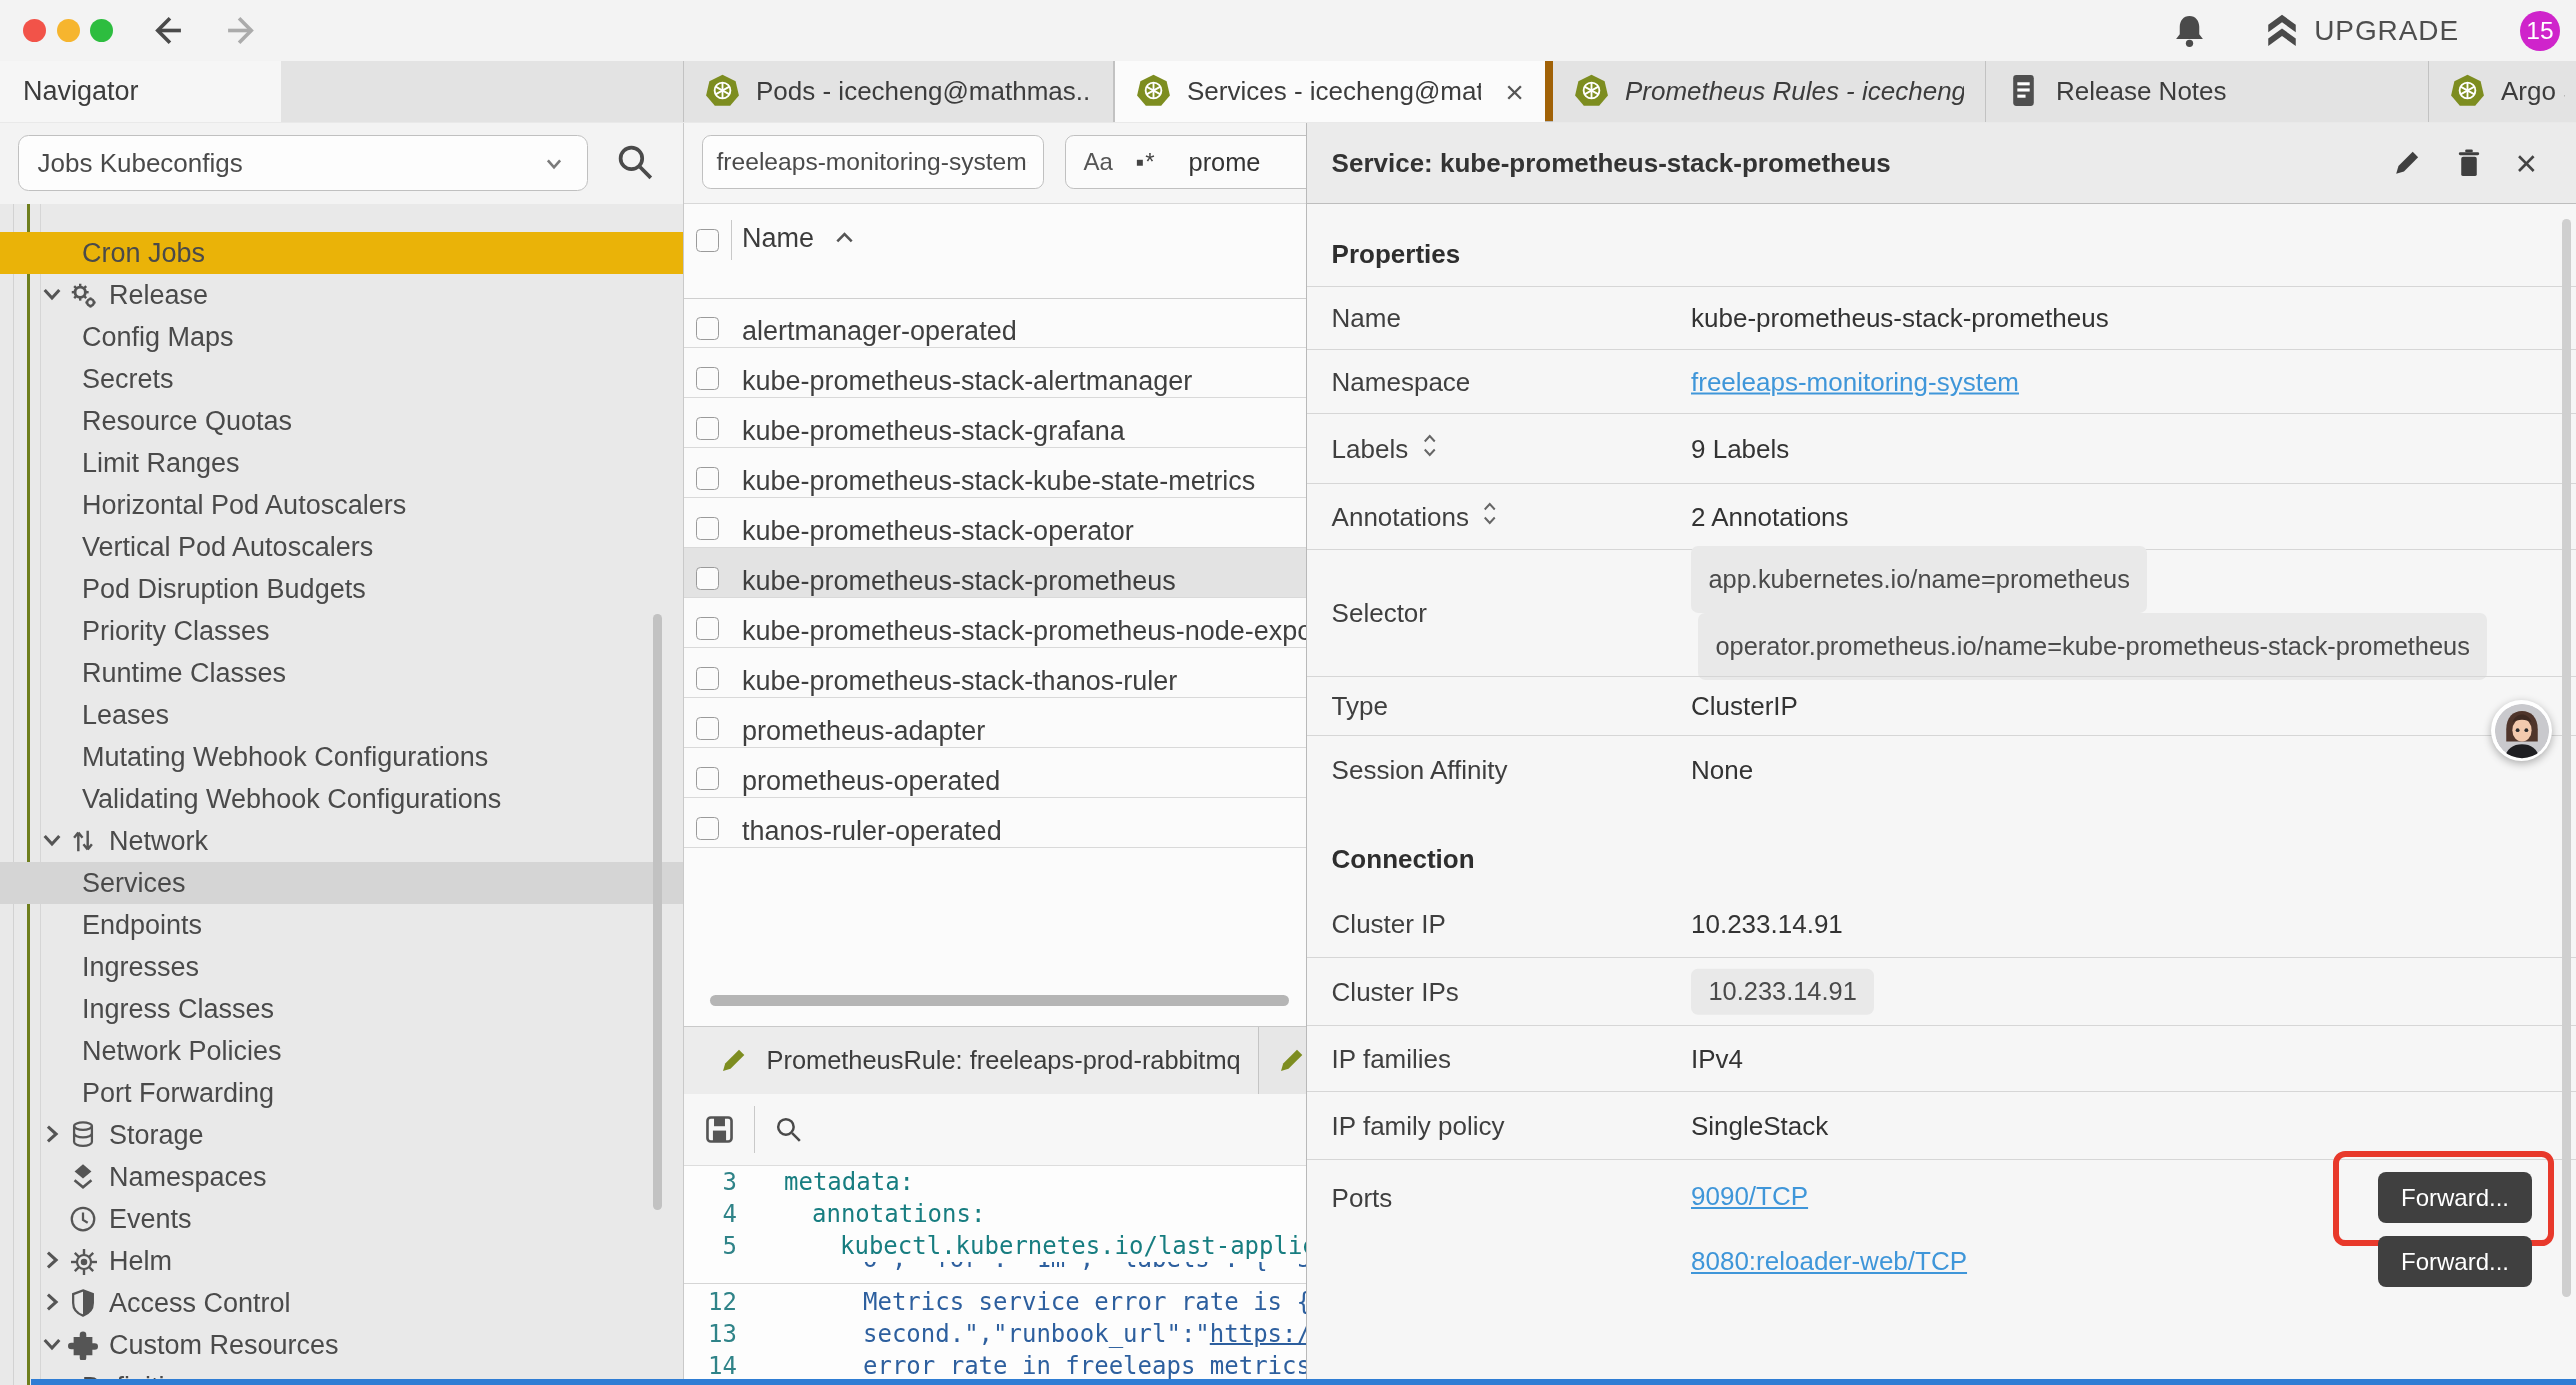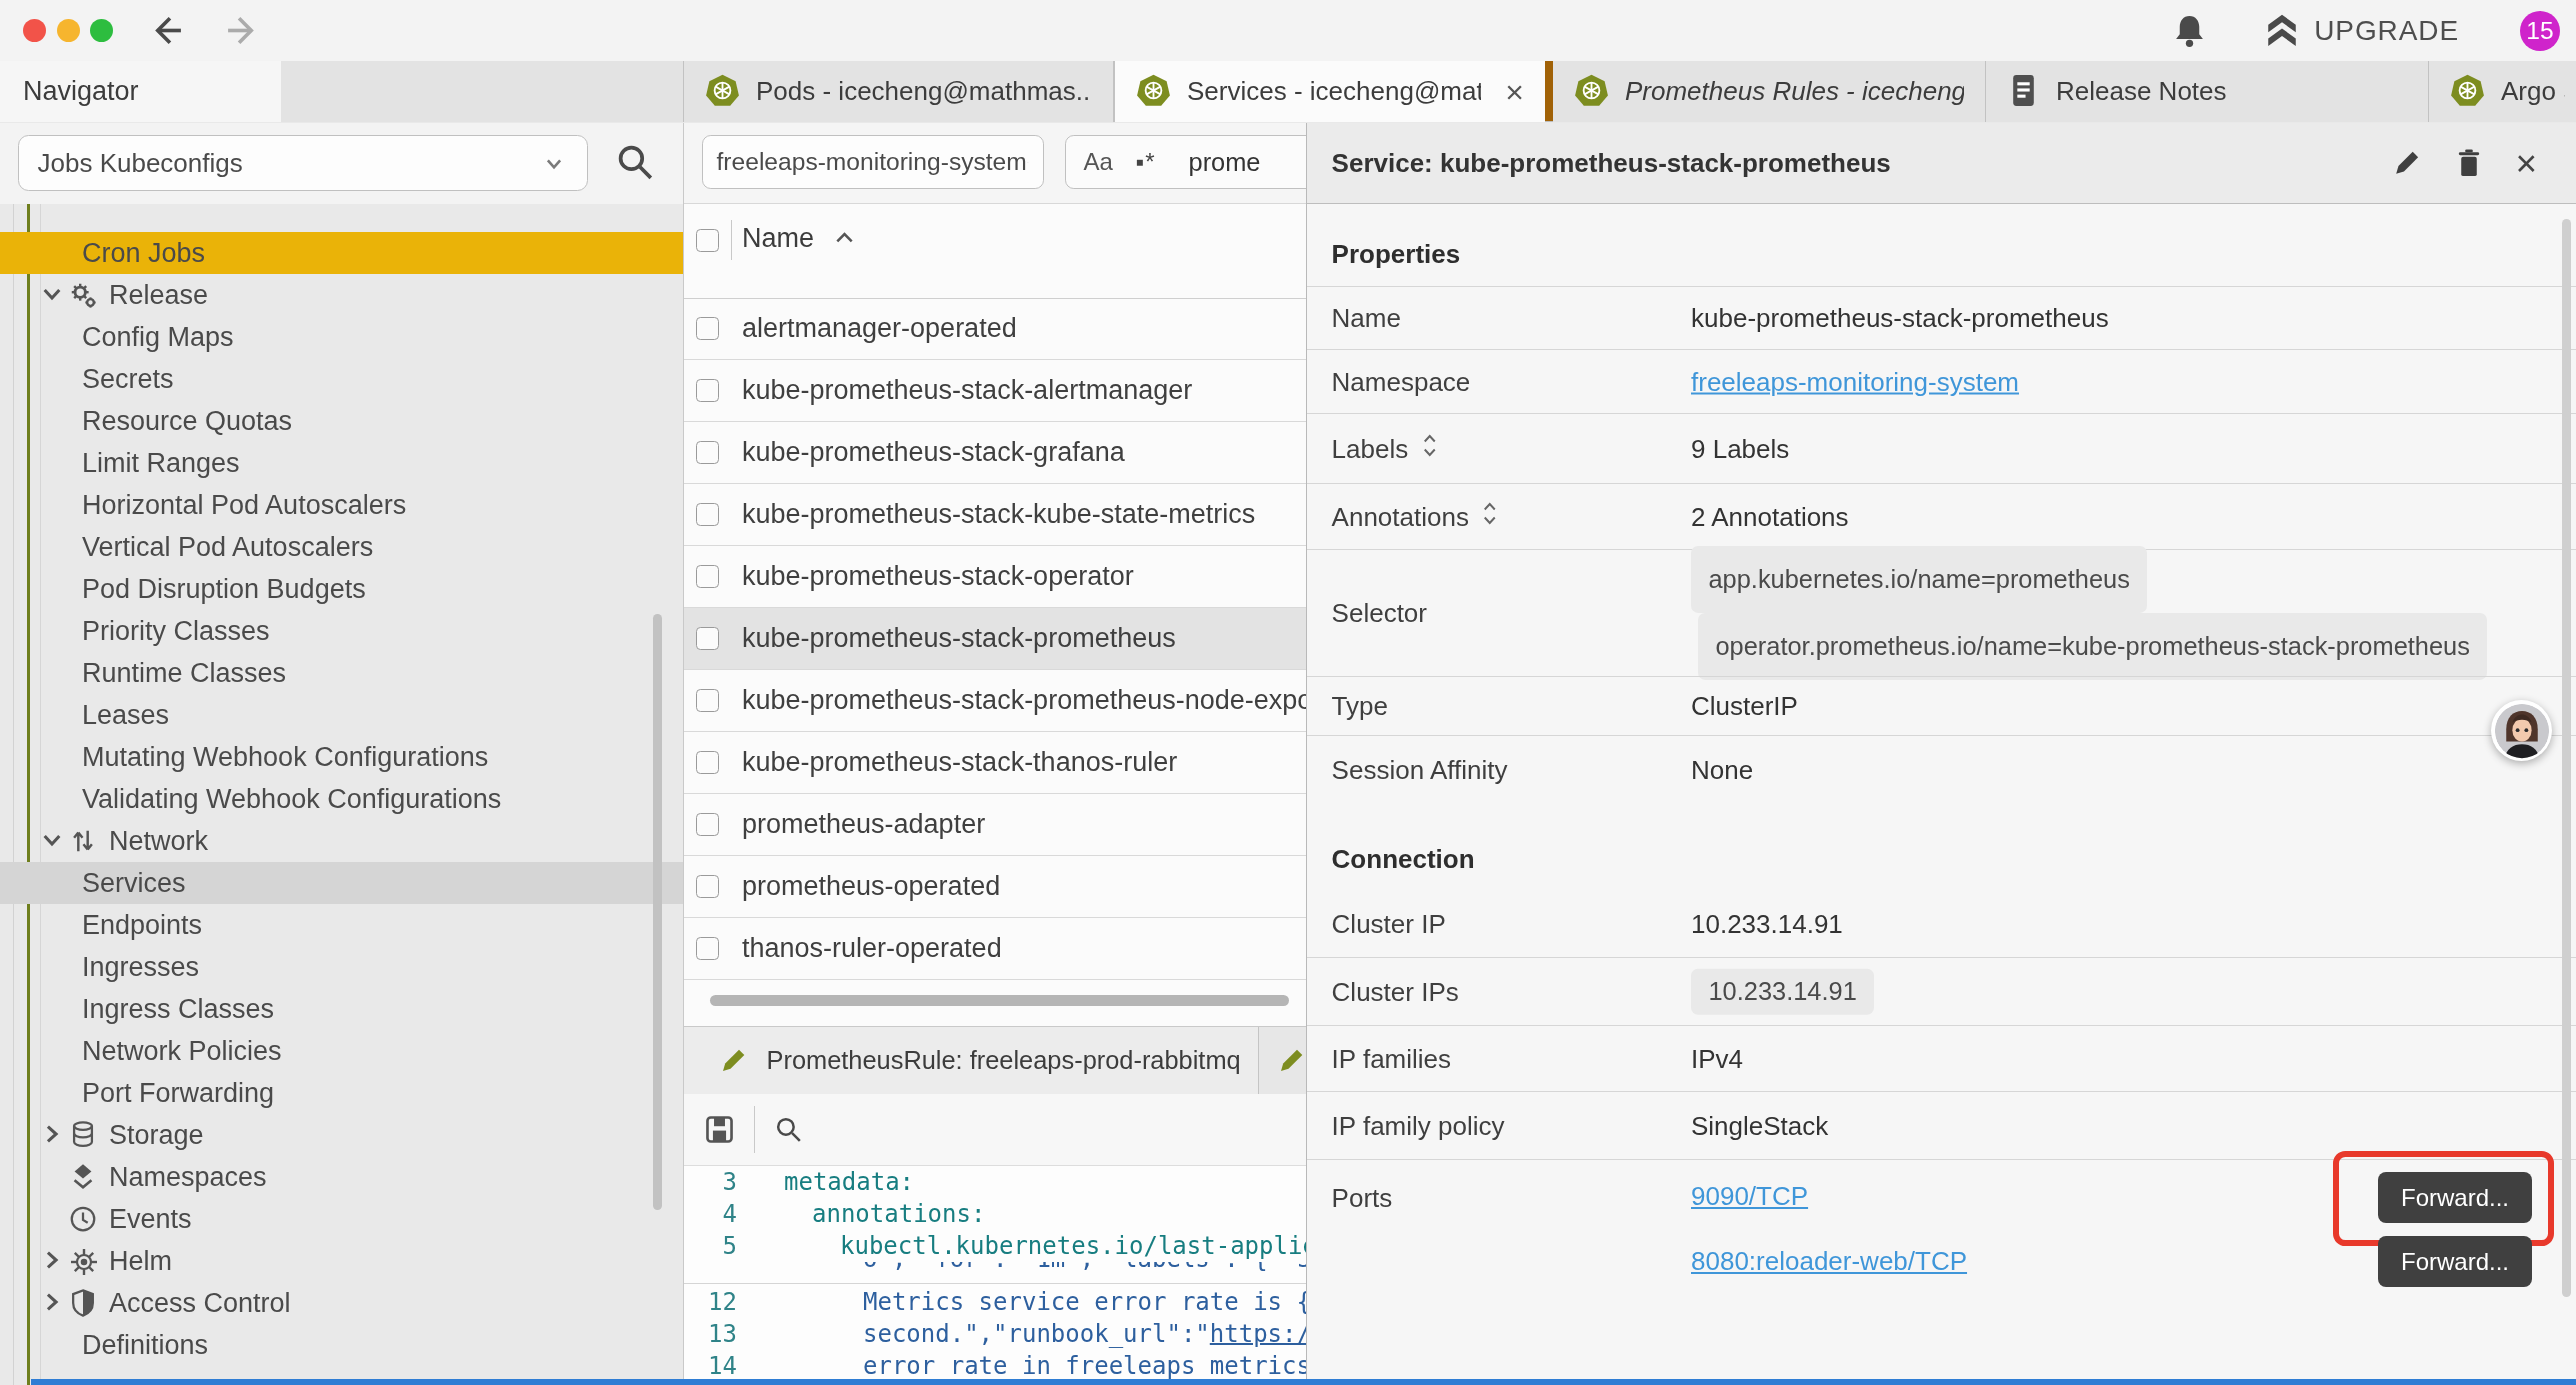--- a/index.html
+++ b/index.html
@@ -72,21 +72,21 @@
   #mid-search .aa { font-size:24px; color:#555; }
   #mid-search .rx { font-size:24px; color:#444; margin-left:23px; letter-spacing:0.9px; }
   #mid-search .q  { font-size:25.4px; color:#333; margin-left:33px; }
   #svc-table-header { position:absolute; left:0; top:81px; width:100%; height:95px;
     border-bottom:1.8px solid #cfcfcf; }
   .cbx { width:23px; height:23px; border:1.8px solid #9a9a9a; border-radius:4.4px; background:#fbfbfb; }
   #svc-table-header .cbx { position:absolute; left:12.3px; top:24.6px; }
   #hdr-divider { position:absolute; left:47px; top:16px; width:0.9px; height:40px; background:#c9c9c9; }
   #hdr-name { position:absolute; left:58px; top:19px; font-size:27px; color:#3c3c3c; display:flex; align-items:center; }
   #svc-rows { position:absolute; left:0; top:175px; width:100%; }
-  .svc-row { position:relative; height:62px; border-bottom:0.9px solid #d9d9d9; display:flex; align-items:center; }
+  .svc-row { position:relative; height:50px; border-bottom:0.9px solid #d9d9d9; display:flex; align-items:flex-end; }
   .svc-row .cbx { position:absolute; left:12.3px; top:19px; }
   .svc-row .rname { padding-left:58px; font-size:27px; color:#3f3f3f; white-space:nowrap; }
   .svc-row.selected { background:#e3e3e3; }
   #h-scrollbar { position:absolute; left:26px; top:872px; width:579px; height:11.4px;
     background:#b5b5b5; border-radius:6.1px; }
   #editor-tabbar { position:absolute; left:0; top:903px; width:100%; height:68px; background:#e0e0e0;
     border-top:0.9px solid #c9c9c9; display:flex; }
   #editor-tab1 { width:593px; height:100%; background:#ececec; border-right:0.9px solid #c4c4c4;
     display:flex; align-items:center; padding-left:33px; }
   #editor-tab1 span { font-size:25.4px; color:#3c3c3c; margin-left:17.5px; white-space:nowrap; }
@@ -396,20 +396,29 @@
       <div class="tree-row group">
         <span class="chevbox"><svg width="26" height="26" viewBox="0 0 16 16" fill="none" stroke="#555" stroke-width="1.9">
             <path d="M5.5 3.5l5 4.5-5 4.5"></path>
           </svg></span>
         <span class="iconbox"><svg width="30" height="30" viewBox="0 0 32 32">
             <path d="M16 2.5l10.5 4v9.5c0 7-5.2 11.5-10.5 13.5C10.7 27.5 5.5 23 5.5 16V6.5z" fill="none" stroke="#555" stroke-width="2.4"></path>
             <path d="M16 2.5l10.5 4v9.5c0 7-5.2 11.5-10.5 13.5z" fill="#555"></path>
           </svg></span>
         <span class="tlabel">Access Control</span>
       </div>
+      <div class="tree-row group">
+        <span class="chevbox"><svg width="26" height="26" viewBox="0 0 16 16" fill="none" stroke="#555" stroke-width="1.9">
+            <path d="M3.5 5.5L8 10.5l4.5-5"></path>
+          </svg></span>
+        <span class="iconbox"><svg width="30" height="30" viewBox="0 0 32 32" fill="#555">
+            <path d="M12.5 5a3.5 3.5 0 017 0v2.5H26v6.5h2.5a3.5 3.5 0 010 7H26V27h-6.5v2.5a3.5 3.5 0 01-7 0V27H6v-6.5H3.5a3.5 3.5 0 010-7H6V7.5h6.5z"></path>
+          </svg></span>
+        <span class="tlabel">Custom Resources</span>
+      </div>
       <div class="tree-row child">
         <span>Definitions</span>
       </div>
     </div>
   <div id="sb-scrollthumb"></div>
 </div>
 
 <div id="middle">
   <div id="mid-header">
     <div id="ns-filter">

